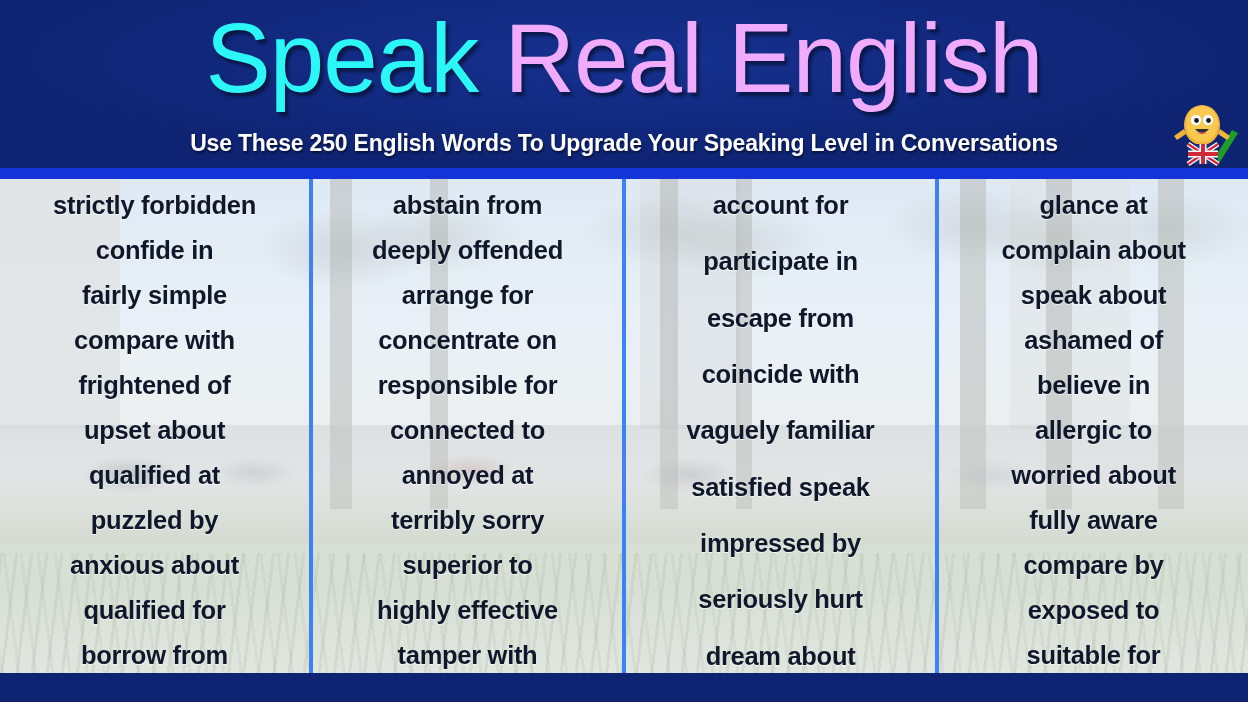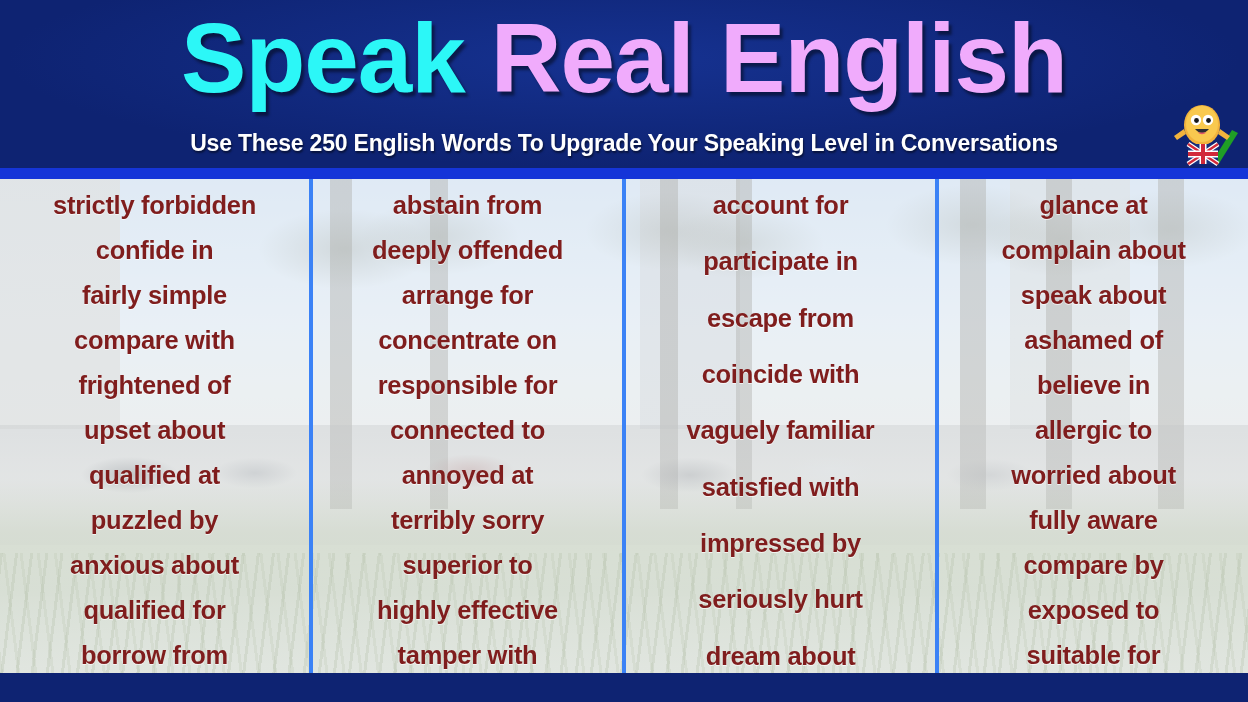--- a/index.html
+++ b/index.html
@@ -23,21 +23,21 @@
     background:radial-gradient(ellipse at 50% 35%, rgba(28,62,170,.55) 0%, rgba(14,35,114,0) 70%);
     pointer-events:none;
   }
   .title-row{
     position:absolute; left:0; right:0; top:2px; height:112px;
     display:flex; align-items:center; justify-content:center;
     white-space:nowrap; z-index:2;
   }
   .title-word{
     font-family:"Liberation Sans", sans-serif;
-    font-weight:bold;
+    font-weight:normal;
     font-size:98px;
     line-height:1;
     letter-spacing:-1px;
     text-shadow:3px 4px 3px rgba(0,0,0,.45);
   }
   .title-speak{ color:#2cf7f7; }
   .title-rest{ color:#f0abfc; margin-left:26px; }
 
   .subtitle{
     position:absolute; left:0; right:0; top:124px; height:38px;
@@ -155,21 +155,21 @@
     position:absolute; inset:0; display:flex; z-index:5;
   }
   .col{
     flex:1 1 0; position:relative;
     display:flex; flex-direction:column;
     align-items:center; justify-content:space-between;
     padding:14px 4px 4px;
   }
   .col + .col{ border-left:4px solid #3b82f6; }
   .phrase{
-    color:#7f1d1d;
+    color:#0f172a;
     font-size:25.5px;
     font-weight:bold;
     line-height:1;
     text-align:left;
     letter-spacing:-.3px;
     white-space:nowrap;
     text-shadow:0 1px 0 rgba(255,255,255,.65);
   }
 
   
@@ -267,21 +267,21 @@
         <div class="phrase">highly effective</div>
         <div class="phrase">tamper with</div>
       </div>
 
       <div class="col">
         <div class="phrase">account for</div>
         <div class="phrase">participate in</div>
         <div class="phrase">escape from</div>
         <div class="phrase">coincide with</div>
         <div class="phrase">vaguely familiar</div>
-        <div class="phrase">satisfied with</div>
+        <div class="phrase">satisfied speak</div>
         <div class="phrase">impressed by</div>
         <div class="phrase">seriously hurt</div>
         <div class="phrase">dream about</div>
       </div>
 
       <div class="col">
         <div class="phrase">glance at</div>
         <div class="phrase">complain about</div>
         <div class="phrase">speak about</div>
         <div class="phrase">ashamed of</div>

